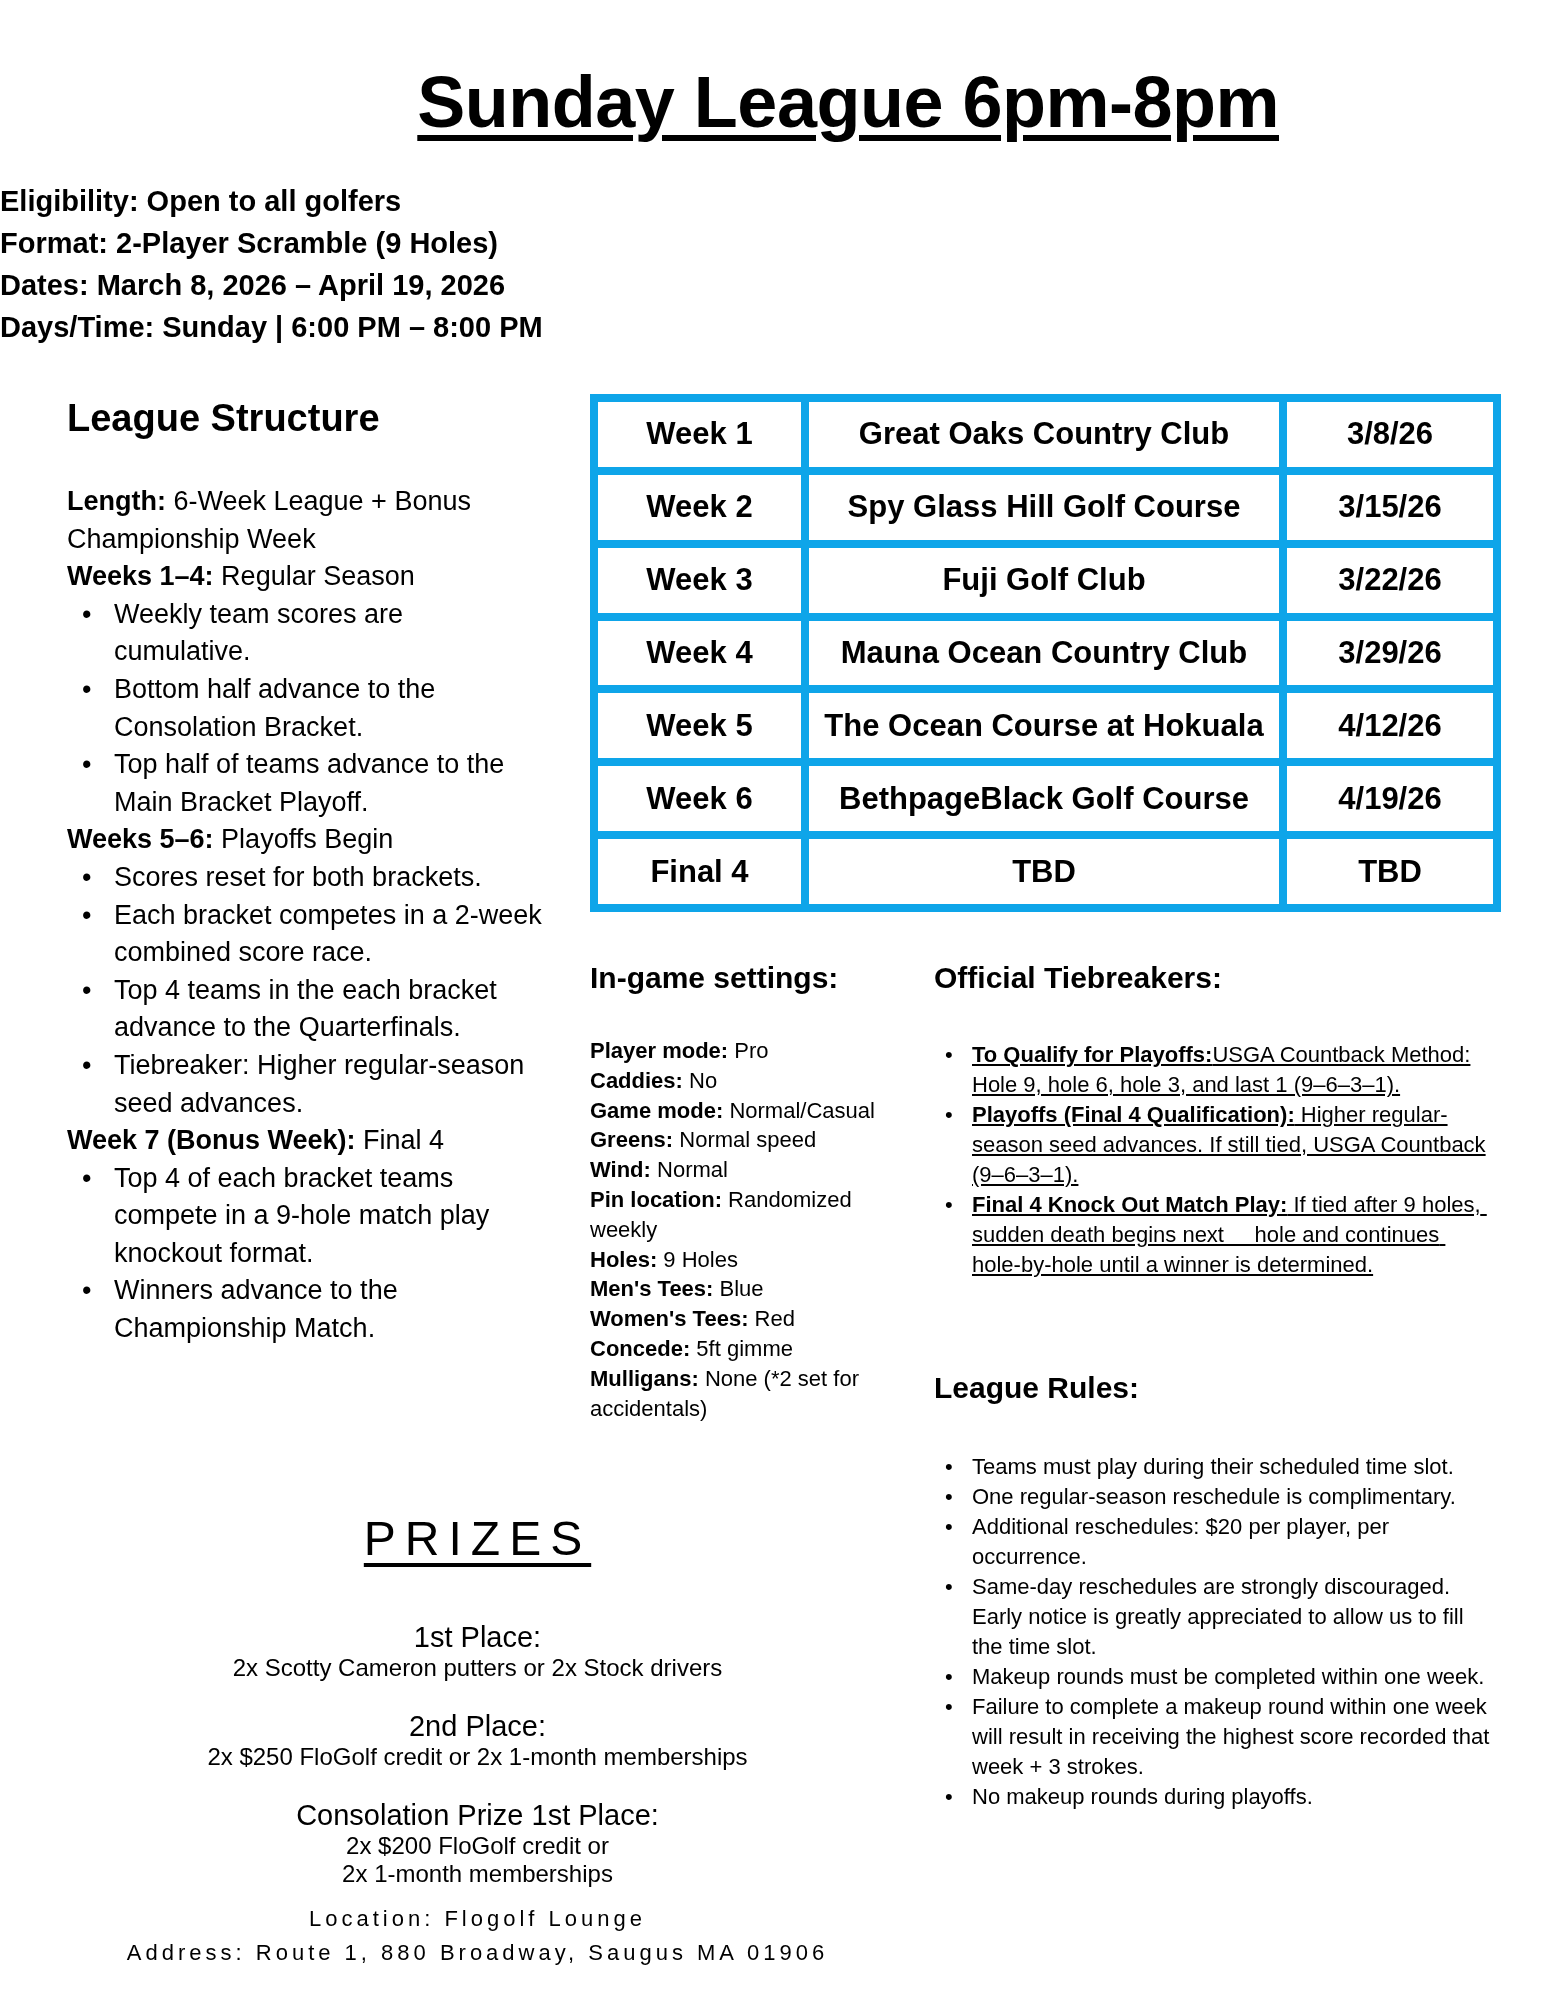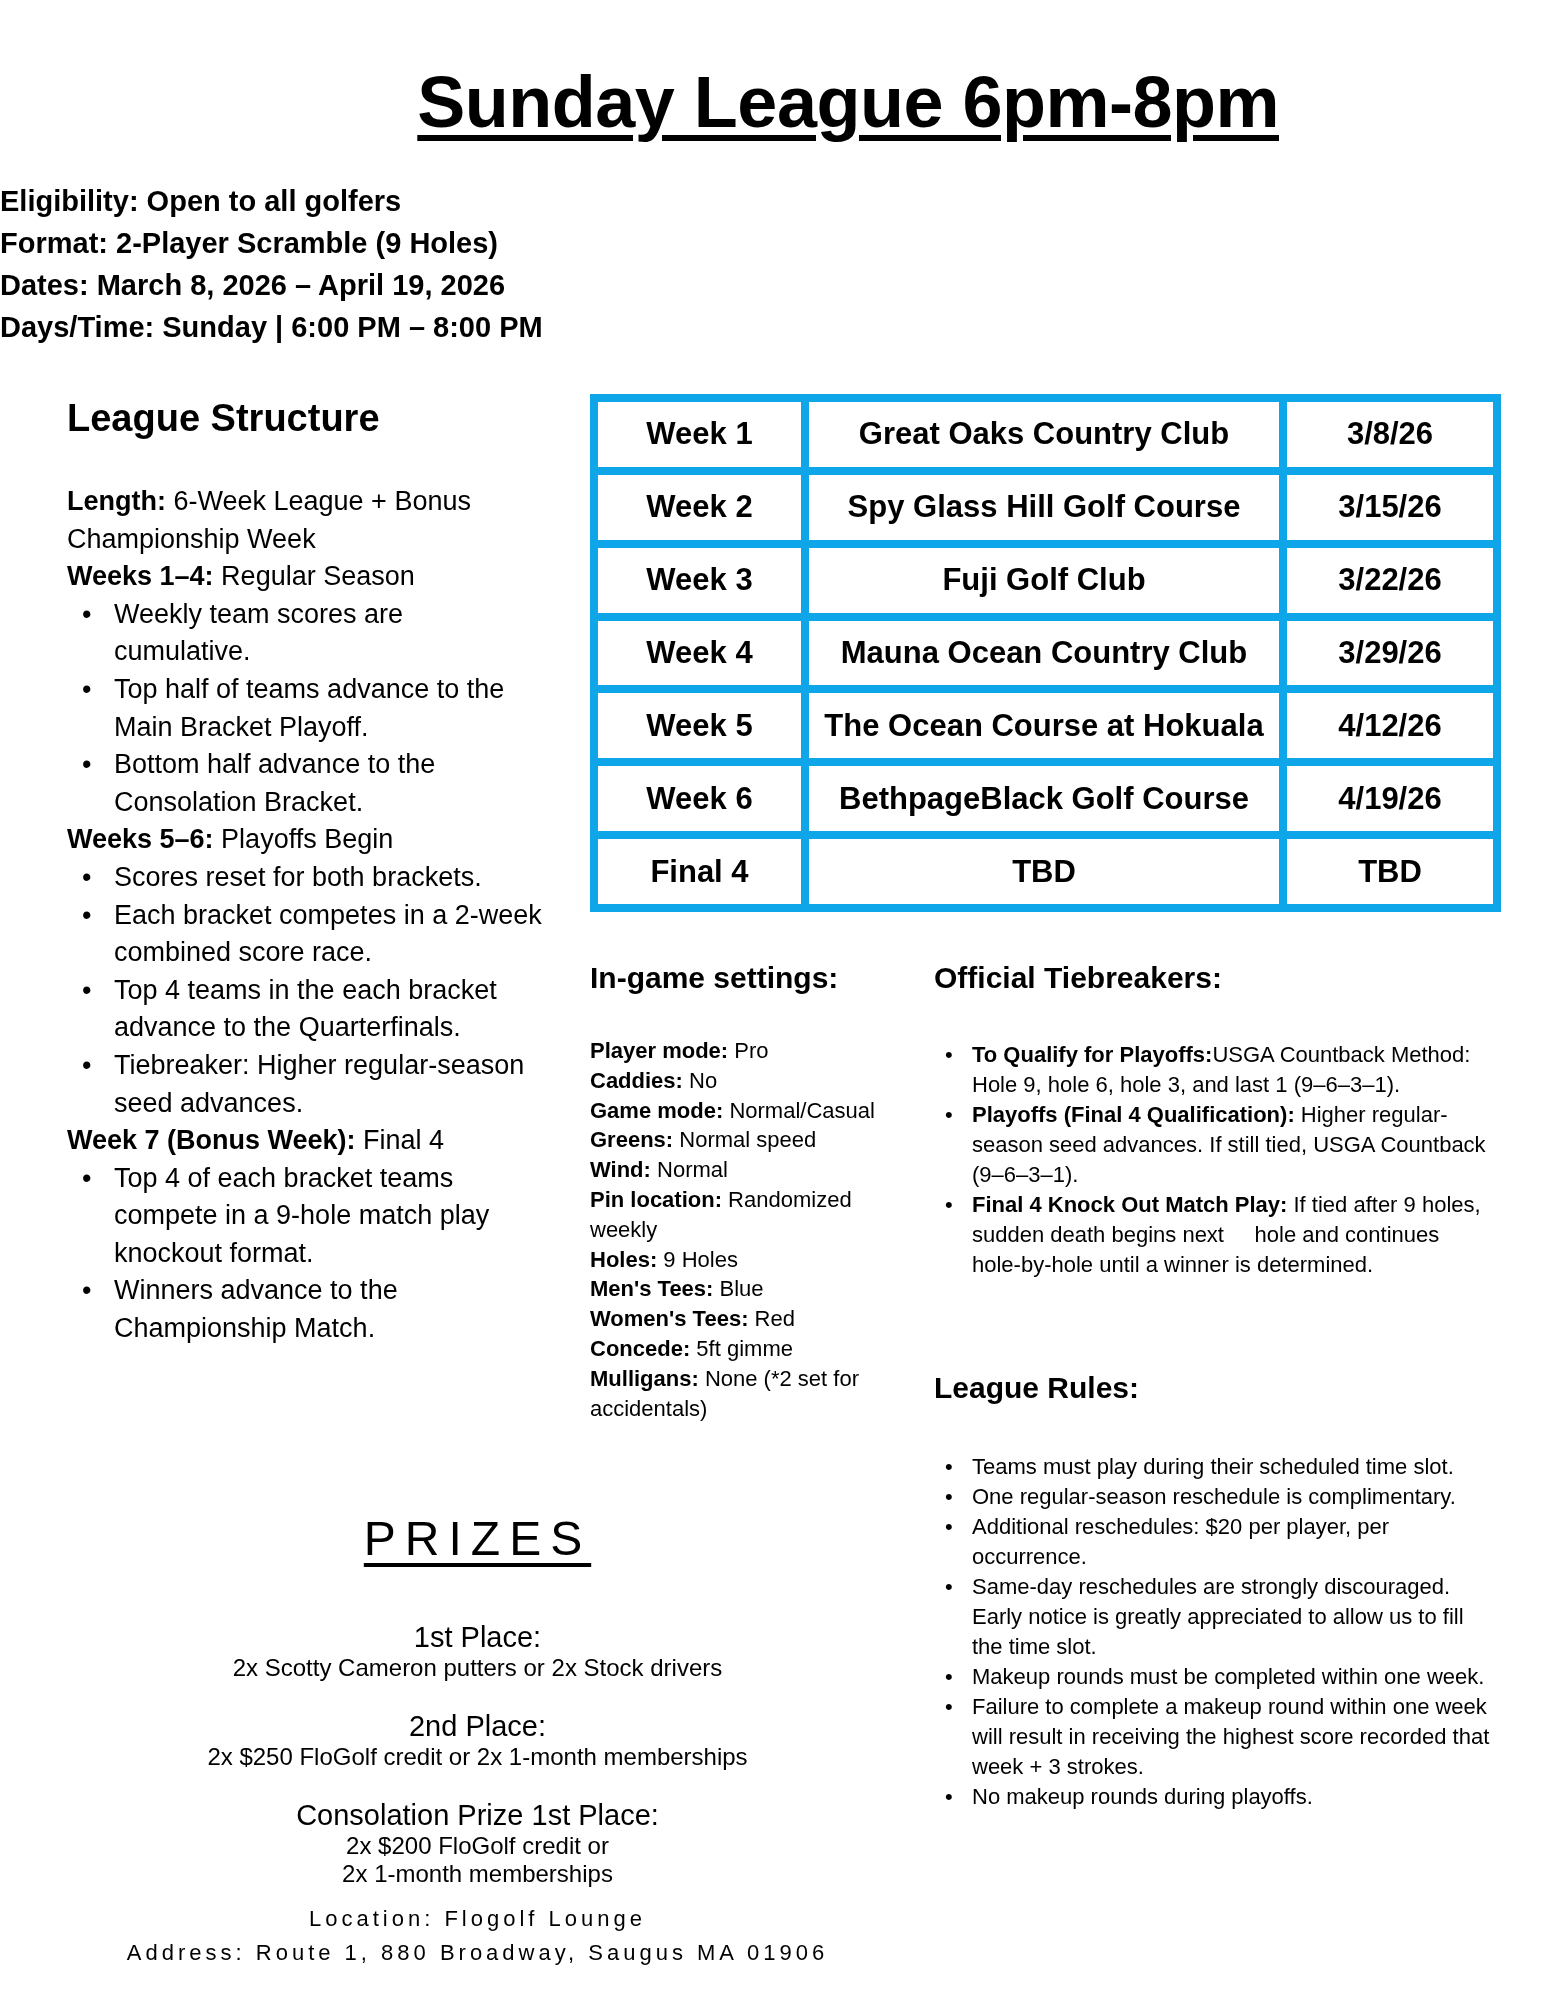--- a/index.html
+++ b/index.html
@@ -22,21 +22,21 @@
   #schedule td { border:8px solid #0ea5e9; text-align:center; font-weight:bold; font-size:31px; height:64px; padding:0; white-space:nowrap; }
   #schedule col.c1 { width:211px; } #schedule col.c2 { width:478px; } #schedule col.c3 { width:214px; }
 
   #settings { left:590px; top:958px; width:300px; }
   #settings h3, #tiebreakers h3, #rules h3 { margin:0; font-size:30px; font-weight:bold; line-height:40px; white-space:nowrap; }
   #settings .list { margin-top:38px; font-size:22px; line-height:29.8px; }
   #settings .list div b { font-weight:bold; }
 
   #tiebreakers { left:934px; top:958px; width:560px; }
   #tiebreakers ul, #rules ul { margin:0; padding:0 0 0 38px; list-style:none; font-size:22px; line-height:30px; }
-  #tiebreakers ul { margin-top:42px; }
+  #tiebreakers ul { margin-top:42px;text-decoration:underline; }
   #tiebreakers li, #rules li { position:relative; }
   #tiebreakers li::before, #rules li::before { content:"•"; position:absolute; left:-27px; top:0; }
 
   #rules { left:934px; top:1368px; width:565px; }
   #rules ul { margin-top:44px; }
 
   #prizes { left:110px; top:1495px; width:735px; text-align:center; }
   #prizes h2 { margin:16px; font-size:48px; font-weight:normal; letter-spacing:9px; line-height:56px; }
   #prizes h2 span { text-decoration:underline; text-decoration-thickness:4px; text-underline-offset:8px; }
   .prize { margin-top:28px; }
@@ -57,22 +57,22 @@
   <div>Days/Time: Sunday | 6:00 PM – 8:00 PM</div>
 </div>
 
 <section id="structure" class="abs">
   <h2>League Structure</h2>
   <div class="body">
     <p><b>Length:</b><span> 6-Week League + Bonus Championship Week</span></p>
     <p><b>Weeks 1–4:</b><span> Regular Season</span></p>
     <ul>
       <li>Weekly team scores are cumulative.</li>
+      <li>Bottom half advance to the Consolation Bracket.</li>
       <li>Top half of teams advance to the Main Bracket Playoff.</li>
-      <li>Bottom half advance to the Consolation Bracket.</li>
     </ul>
     <p><b>Weeks 5–6:</b><span> Playoffs Begin</span></p>
     <ul>
       <li>Scores reset for both brackets.</li>
       <li>Each bracket competes in a 2-week combined score race.</li>
       <li>Top 4 teams in the each bracket advance to the Quarterfinals.</li>
       <li>Tiebreaker: Higher regular-season seed advances.</li>
     </ul>
     <p><b>Week 7 (Bonus Week):</b><span> Final 4</span></p>
     <ul>

